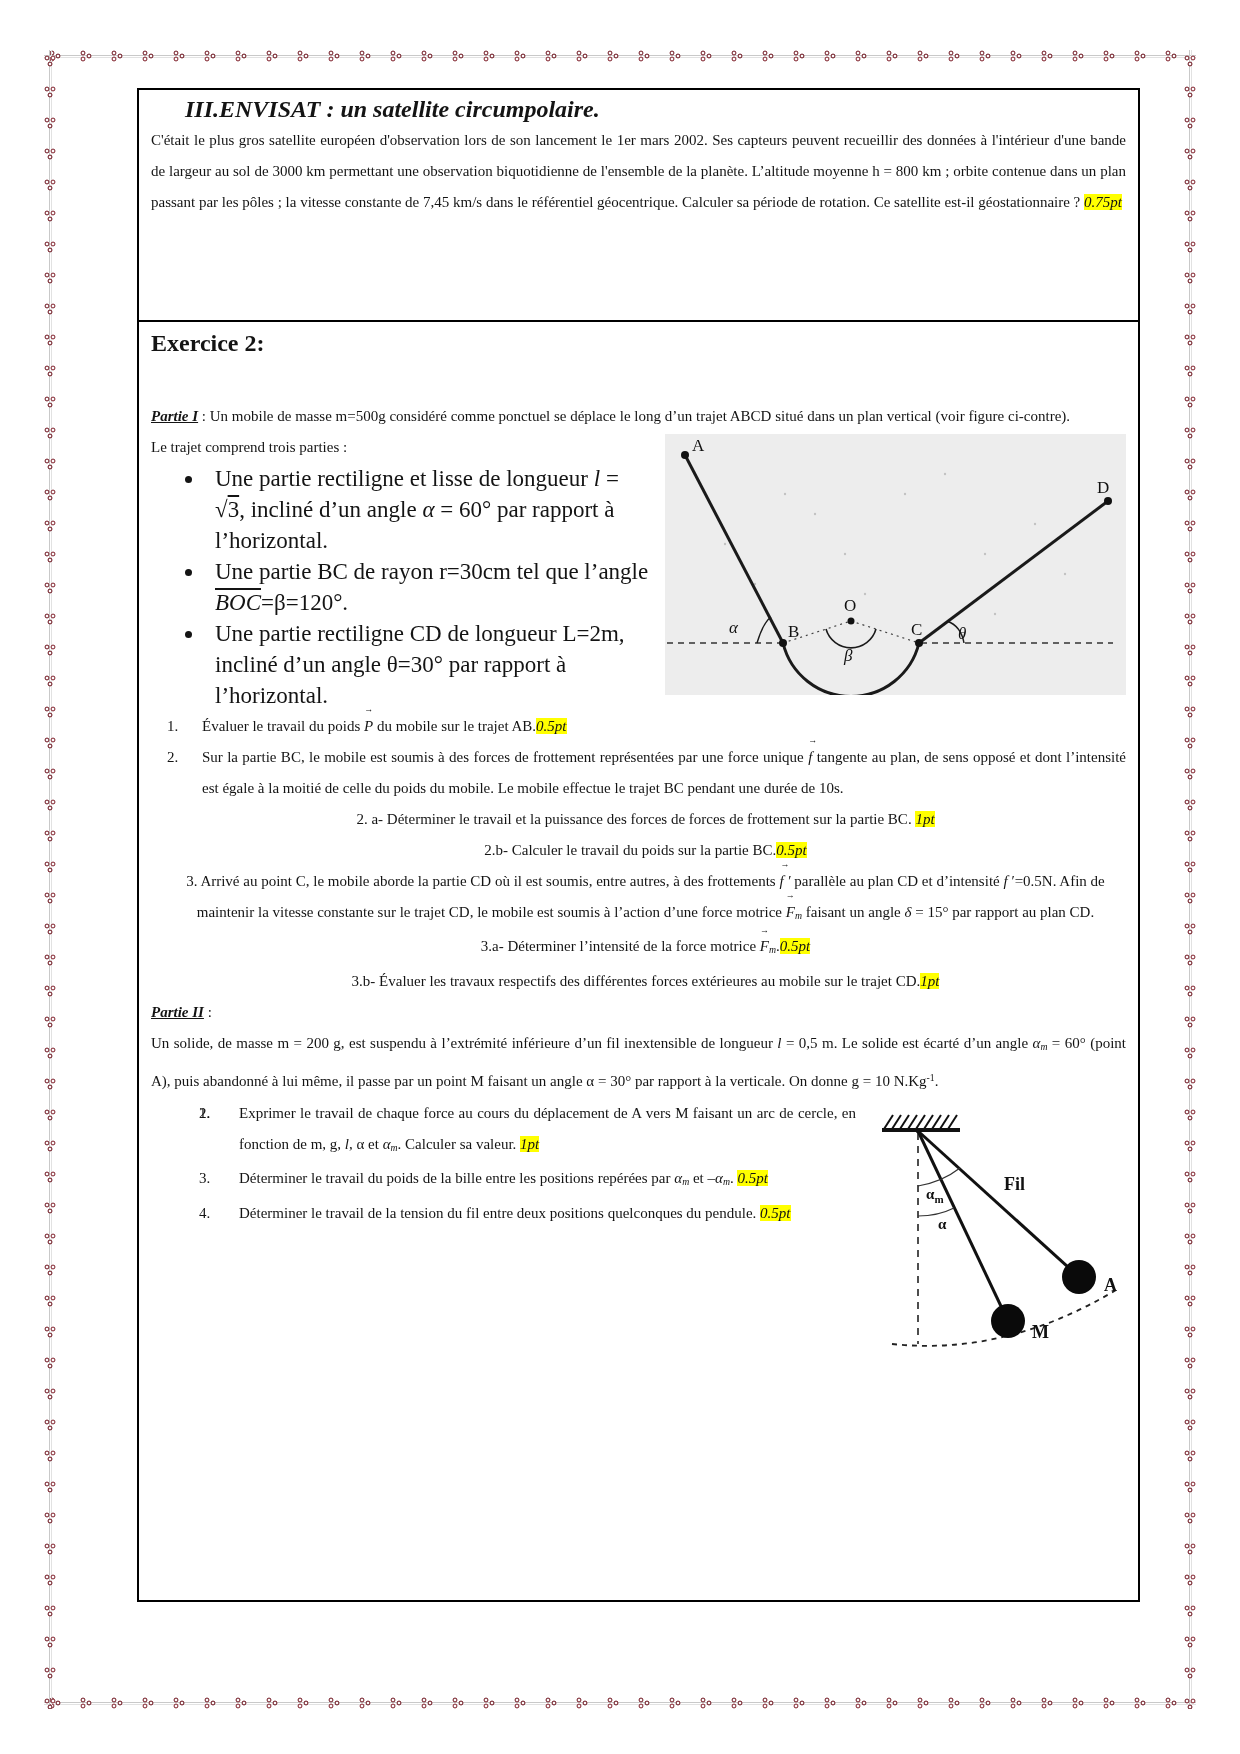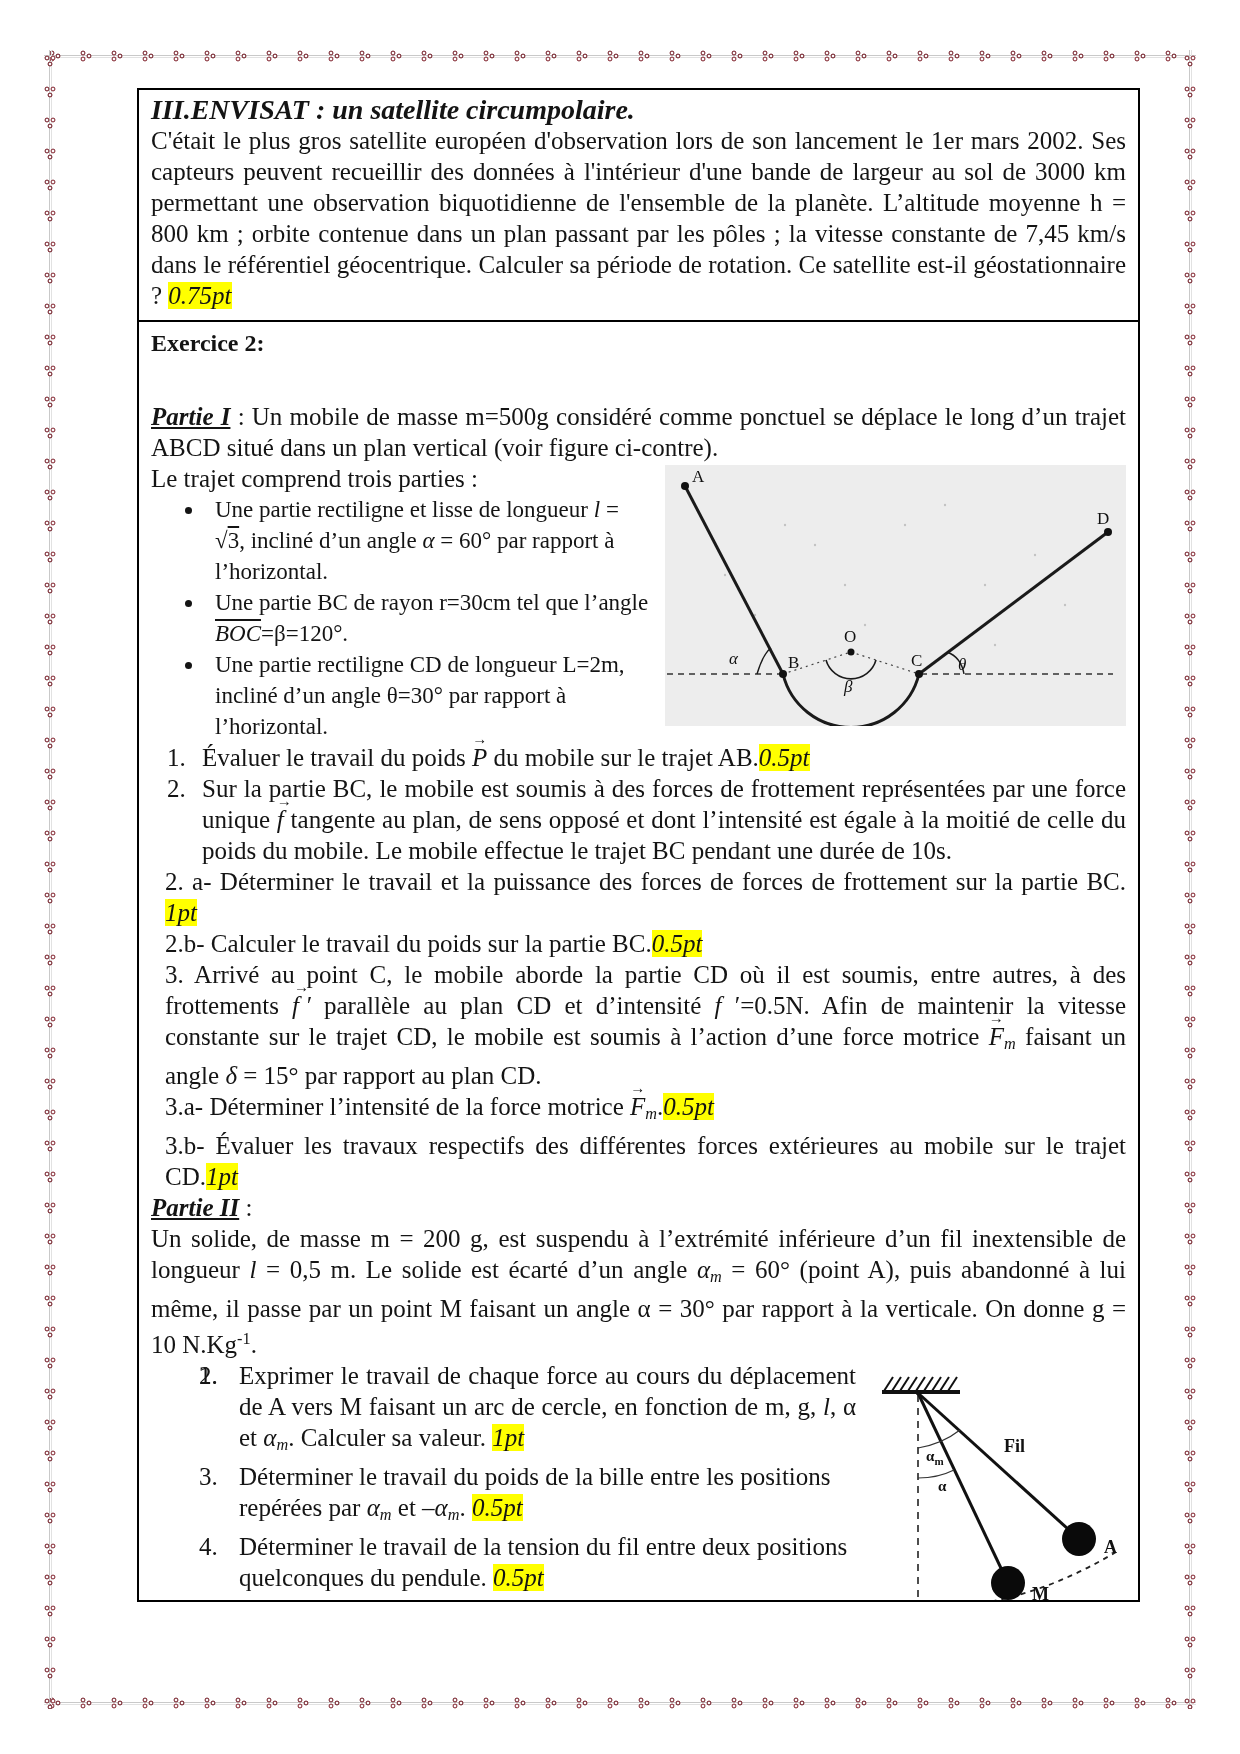--- a/index.html
+++ b/index.html
@@ -25,39 +25,39 @@
   .deco-top{left:44px;top:50px;width:1152px;}
   .deco-bottom{left:44px;top:1697px;width:1152px;}
   .deco-left{left:44px;top:50px;height:1659px;}
   .deco-right{left:1184px;top:50px;height:1659px;}
 
   
   .content-box{position:absolute;left:137px;top:88px;width:999px;border:2px solid #000;background:#fff;}
   .row1{height:226px;border-bottom:2px solid #000;padding:4px 12px 0 12px;overflow:hidden;}
   .row2{height:1272px;padding:6px 12px 0 12px;overflow:hidden;}
 
-  p{margin:0;font-size:25px;line-height:31px;}
+  p{margin:0;font-size:15px;line-height:31px;}
   .just{text-align:justify;}
-  .sec-title{font-weight:bold;font-style:italic;font-size:28px;}
+  .sec-title{font-weight:bold;font-style:italic;font-size:24px;margin-left:34px;}
   .ex-title{font-weight:bold;font-size:24px;margin-bottom:42px;}
   .b{font-weight:bold;} .i{font-style:italic;} .u{text-decoration:underline;text-align:right;}
   .hl{background:#ffff00;}
   .ol{text-decoration:overline;}
   .sub{font-size:0.65em;vertical-align:-0.25em;}
   .sup{font-size:0.65em;vertical-align:0.55em;}
   .vec{position:relative;display:inline-block;}
   .vec::after{content:"\2192";position:absolute;left:0;right:0;top:-0.66em;
               font-size:0.6em;text-align:center;line-height:1;font-style:normal;}
 
   ul.traj{margin:0;padding-left:54px;}
   ul.traj li{font-size:23px;line-height:31px;padding-left:10px;margin:0;}
 
   .nitem{position:relative;padding-left:51px;}
   .nitem .num{position:absolute;left:16px;top:0;}
-  .ind{margin-left:14px;}
+  .ind{margin-left:14px;text-align:center;}
 
   .nitem2{position:relative;padding-left:88px;}
   .nitem2 .num{position:absolute;left:48px;top:0;}
 
   .fig1{float:right;width:461px;height:261px;margin:2px 0 6px 12px;}
   .fig2{float:right;width:260px;height:270px;margin:0 0 0 10px;}
   svg text{font-family:"Liberation Serif","DejaVu Serif",serif;}
 </style>
 </head>
 <body>

